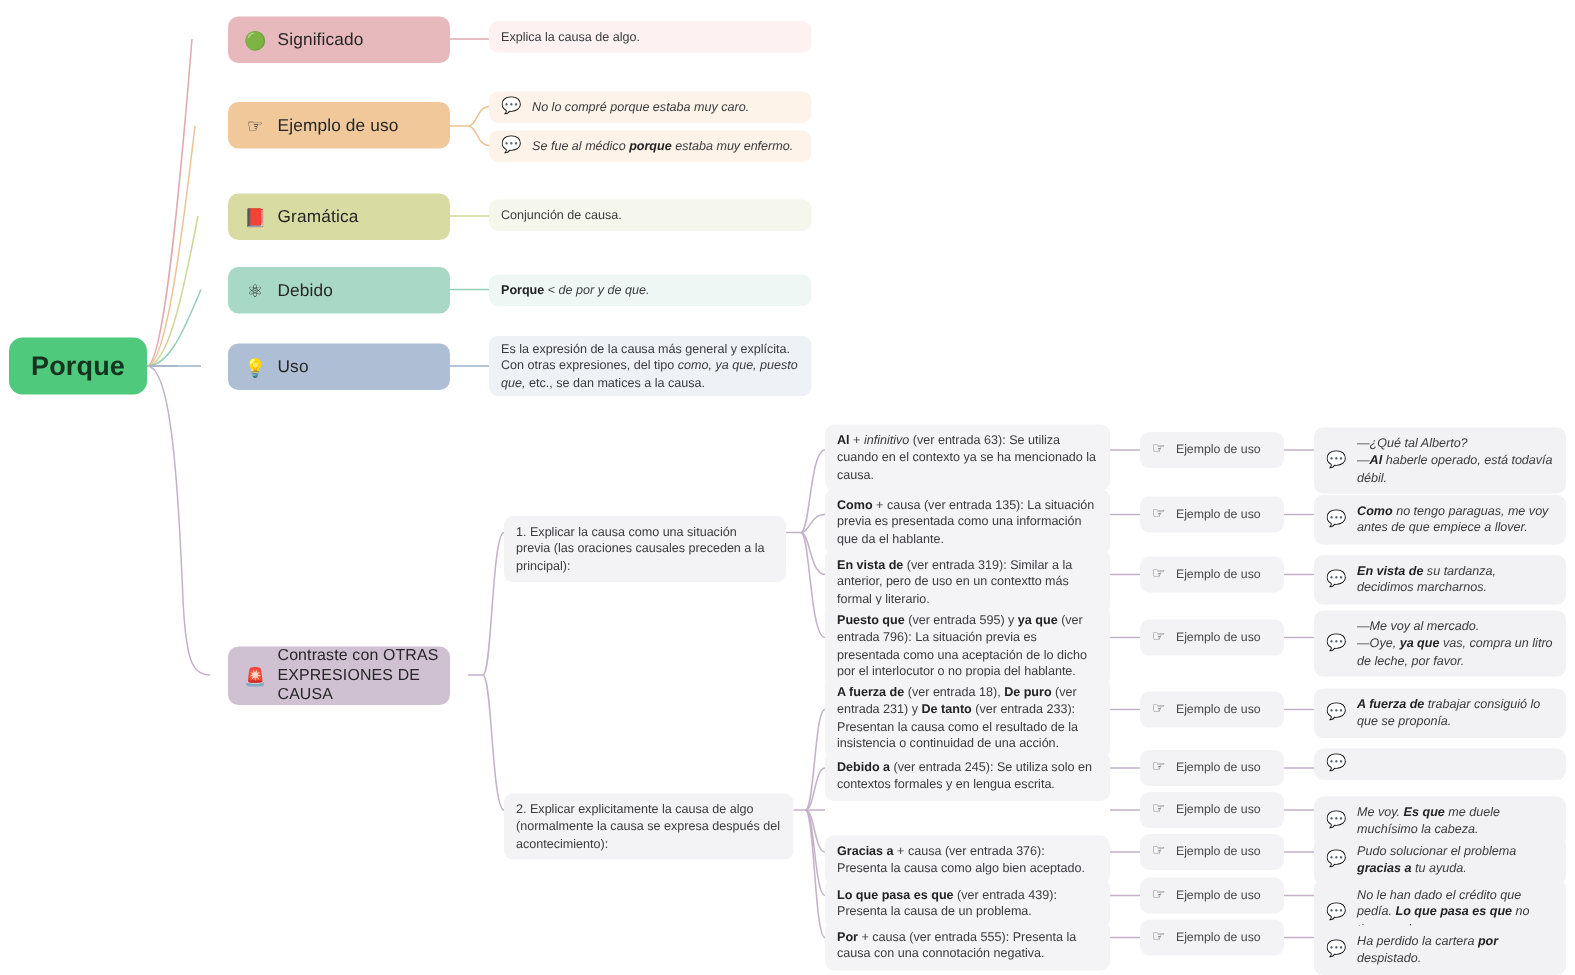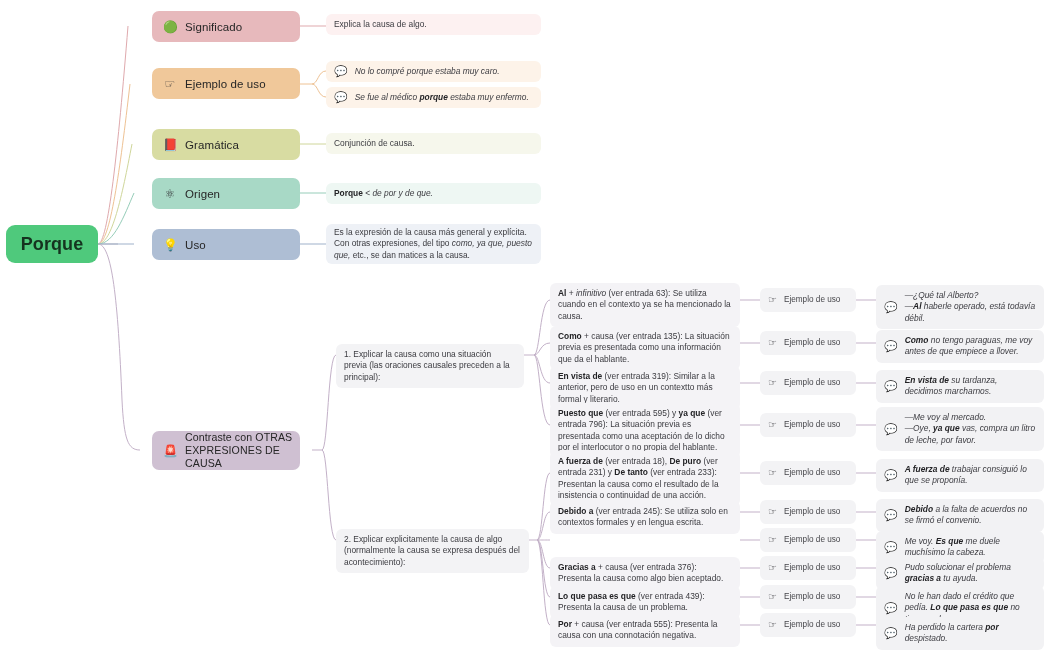--- a/index.html
+++ b/index.html
@@ -135,21 +135,21 @@
     <span class="lbl">Ejemplo de uso</span>
   </div>
 
   <div class="node chip" style="left:152px;top:129px;background:#d8dca2;">
     <span class="ico">📕</span>
     <span class="lbl">Gramática</span>
   </div>
 
   <div class="node chip" style="left:152px;top:178px;background:#a8d9c6;">
     <span class="ico">⚛</span>
-    <span class="lbl">Origen</span>
+    <span class="lbl">Debido</span>
   </div>
 
   <div class="node chip" style="left:152px;top:229px;background:#aebed4;">
     <span class="ico">💡</span>
     <span class="lbl">Uso</span>
   </div>
 
   <div class="node chip two-line" style="left:152px;top:431px;background:#cfc0d2;">
     <span class="ico">🚨</span>
     <span class="lbl">Contraste con OTRAS EXPRESIONES DE CAUSA</span>
@@ -272,21 +272,20 @@
   <div class="leaf grey icoleaf" style="left:876px;top:407px;width:168px;">
     <span class="bubble">💬</span>
     <span class="txt"><i>—Me voy al mercado.<br>—Oye, <b>ya que</b> vas, compra un litro de leche, por favor.</i></span>
   </div>
   <div class="leaf grey icoleaf" style="left:876px;top:459px;width:168px;">
     <span class="bubble">💬</span>
     <span class="txt"><i><b>A fuerza de</b> trabajar consiguió lo que se proponía.</i></span>
   </div>
   <div class="leaf grey icoleaf" style="left:876px;top:499px;width:168px;">
     <span class="bubble">💬</span>
-    <span class="txt"><i><b>Debido</b> a la falta de acuerdos no se firmó el convenio.</i></span>
   </div>
   <div class="leaf grey icoleaf" style="left:876px;top:531px;width:168px;">
     <span class="bubble">💬</span>
     <span class="txt"><i>Me voy. <b>Es que</b> me duele muchísimo la cabeza.</i></span>
   </div>
   <div class="leaf grey icoleaf" style="left:876px;top:557px;width:168px;">
     <span class="bubble">💬</span>
     <span class="txt"><i>Pudo solucionar el problema <b>gracias a</b> tu ayuda.</i></span>
   </div>
   <div class="leaf grey icoleaf" style="left:876px;top:586px;width:168px;">

